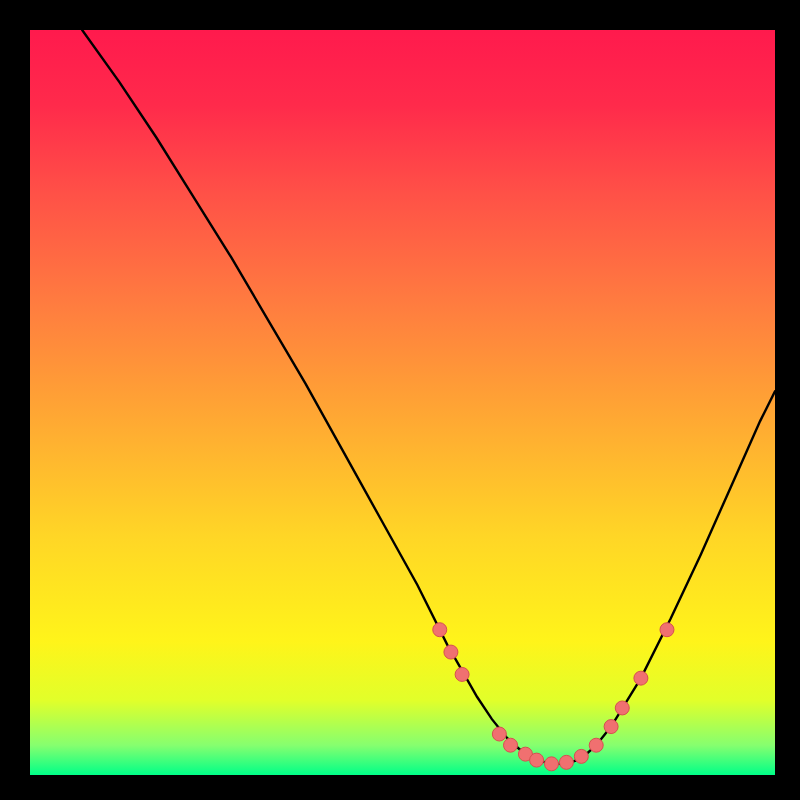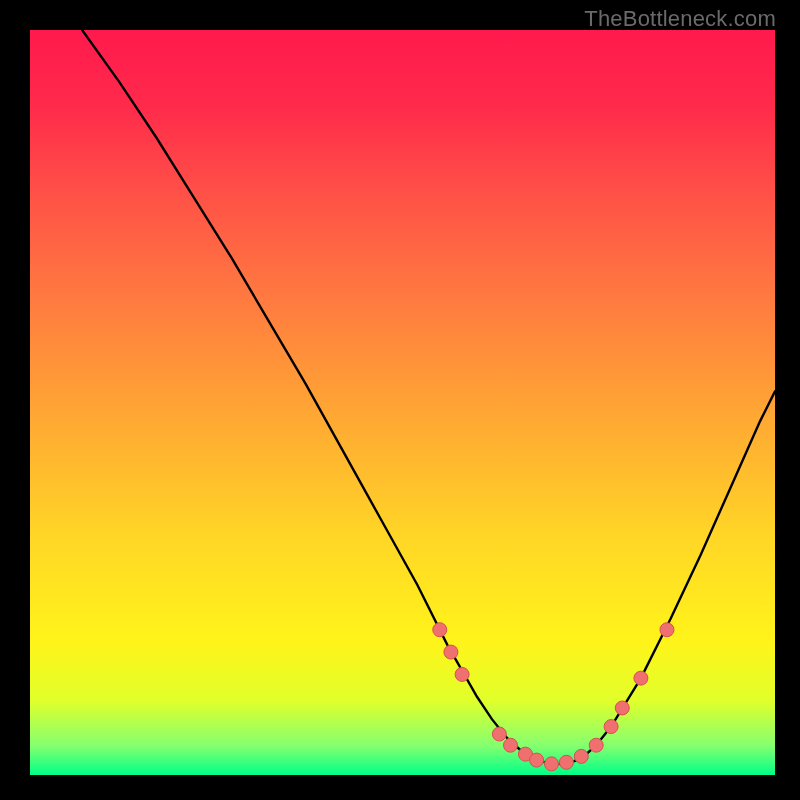--- a/index.html
+++ b/index.html
@@ -81,14 +81,13 @@
           <circle cx="551.30" cy="726.38" r="7" fill="#f07070" stroke="#d65050" stroke-width="1"></circle>
           <circle cx="566.20" cy="715.20" r="7" fill="#f07070" stroke="#d65050" stroke-width="1"></circle>
           <circle cx="581.10" cy="696.58" r="7" fill="#f07070" stroke="#d65050" stroke-width="1"></circle>
           <circle cx="592.27" cy="677.95" r="7" fill="#f07070" stroke="#d65050" stroke-width="1"></circle>
           <circle cx="610.90" cy="648.15" r="7" fill="#f07070" stroke="#d65050" stroke-width="1"></circle>
           <circle cx="636.98" cy="599.73" r="7" fill="#f07070" stroke="#d65050" stroke-width="1"></circle>
         </g>
     </svg>
   </div>
 
-  <div class="attribution">TheBottleneck.com</div>
 </div>
 
 </body></html>

